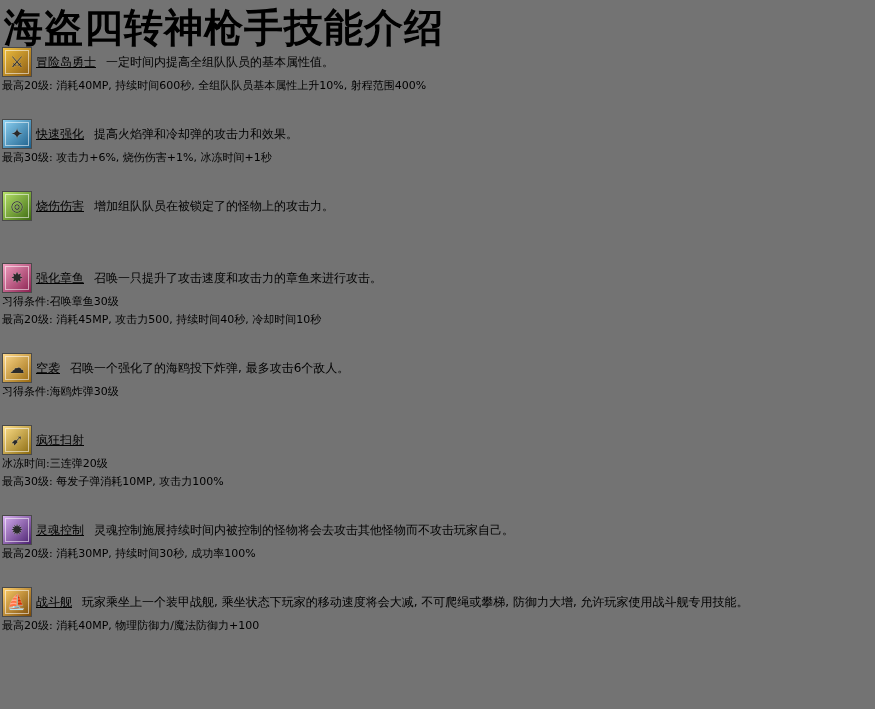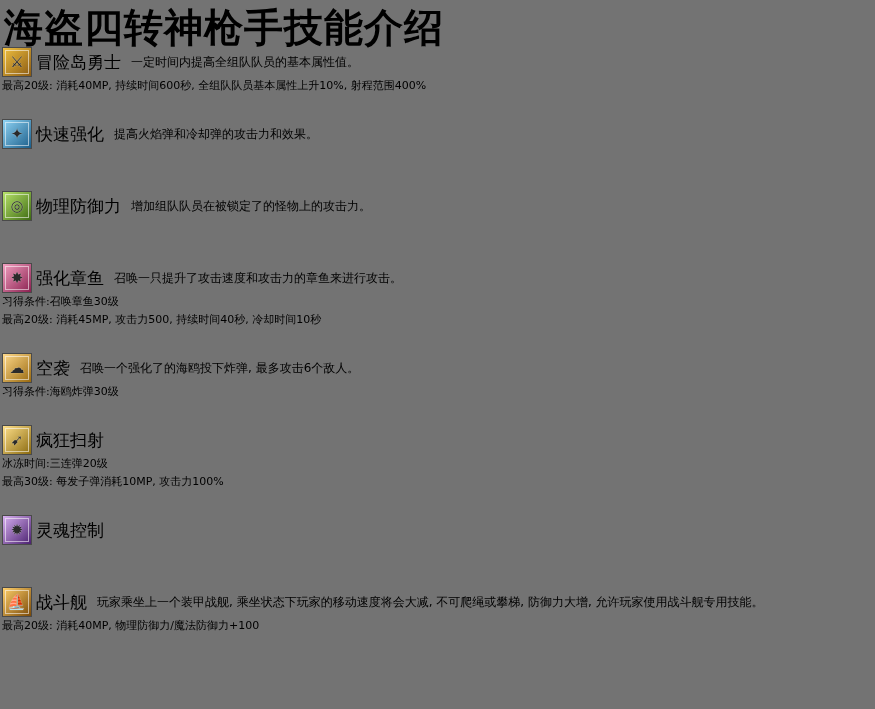--- a/index.html
+++ b/index.html
@@ -66,24 +66,25 @@
     left: 0; top: 0; right: 0; bottom: 0;
     display: flex;
     align-items: center;
     justify-content: center;
     font-size: 15px;
     line-height: 1;
     color: #2a2a2a;
     text-shadow: 0 0 1px rgba(255,255,255,0.7);
   }
   .skill-name {
-    font-size: 17px;
+    font-size: 12px;
     line-height: 30px;
     padding-left: 2px;
     white-space: nowrap;
+    text-decoration: underline;
   }
   .skill-desc {
     font-size: 12px;
     line-height: 30px;
     padding-left: 10px;
     white-space: nowrap;
   }
   .skill-lines {
     padding-left: 2px;
   }
@@ -120,30 +121,33 @@
 
     <li class="skill">
       <div class="skill-head">
         <div class="icon-box" style="background:linear-gradient(135deg,#8fd3f4,#1b5e8a);">
           <div class="icon-inner"></div>
           <div class="icon-glyph">✦</div>
         </div>
         <div class="skill-name">快速强化</div>
         <div class="skill-desc">提高火焰弹和冷却弹的攻击力和效果。</div>
       </div>
+      <div class="skill-lines">
+        <div class="skill-line">最高30级: 攻击力+6%, 烧伤伤害+1%, 冰冻时间+1秒</div>
+      </div>
       <div class="sp1"></div>
     </li>
 
     <li class="skill">
       <div class="skill-head">
         <div class="icon-box" style="background:linear-gradient(135deg,#b7e36a,#3e6b12);">
           <div class="icon-inner"></div>
           <div class="icon-glyph">◎</div>
         </div>
-        <div class="skill-name">物理防御力</div>
+        <div class="skill-name">烧伤伤害</div>
         <div class="skill-desc">增加组队队员在被锁定了的怪物上的攻击力。</div>
       </div>
     </li>
 
     <li class="skill">
       <div class="skill-head">
         <div class="icon-box" style="background:linear-gradient(135deg,#f2a0c0,#8a2050);">
           <div class="icon-inner"></div>
           <div class="icon-glyph">✸</div>
         </div>
@@ -190,20 +194,24 @@
       <div class="sp1"></div>
     </li>
 
     <li class="skill">
       <div class="skill-head">
         <div class="icon-box" style="background:linear-gradient(135deg,#d8b0f0,#4a2070);">
           <div class="icon-inner"></div>
           <div class="icon-glyph">✹</div>
         </div>
         <div class="skill-name">灵魂控制</div>
+        <div class="skill-desc">灵魂控制施展持续时间内被控制的怪物将会去攻击其他怪物而不攻击玩家自己。</div>
+      </div>
+      <div class="skill-lines">
+        <div class="skill-line">最高20级: 消耗30MP, 持续时间30秒, 成功率100%</div>
       </div>
       <div class="sp1"></div>
       <div class="sp1"></div>
     </li>
 
     <li class="skill">
       <div class="skill-head">
         <div class="icon-box" style="background:linear-gradient(135deg,#ffcf6a,#7a4a08);">
           <div class="icon-inner"></div>
           <div class="icon-glyph">⛵</div>

